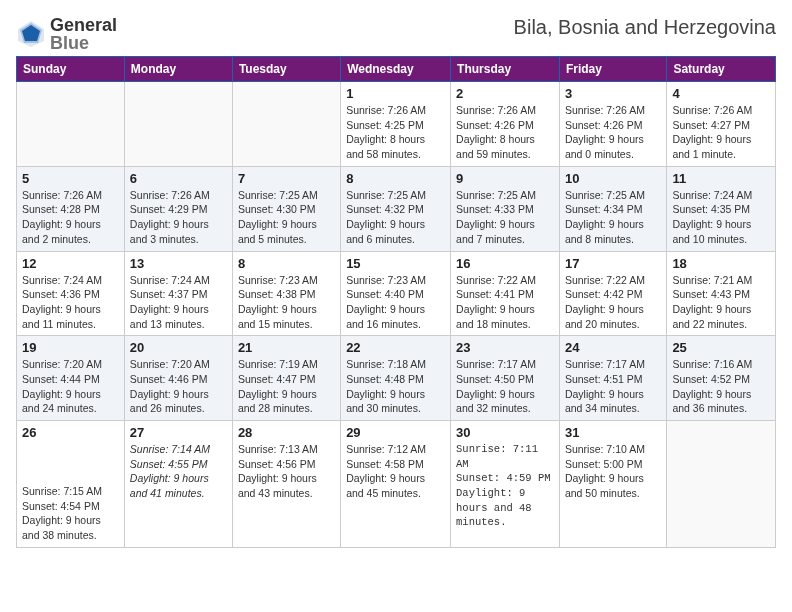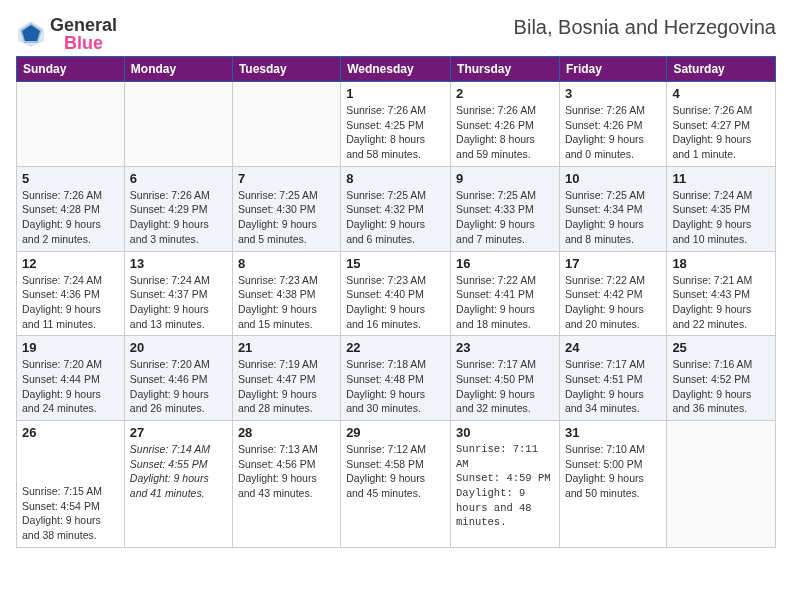--- a/index.html
+++ b/index.html
@@ -26,22 +26,21 @@
       line-height: 1;
     }
     .logo-general {
       font-size: 18px;
       font-weight: bold;
       color: #333;
     }
     .logo-blue {
       font-size: 18px;
       font-weight: bold;
-      color: #ec4899;
-      text-align: center;
+      color: #737373;
     }
     .logo-icon {
       width: 30px;
       height: 30px;
       margin-right: 4px;
     }
     .title-block {
       text-align: right;
     }
     .month-title {

